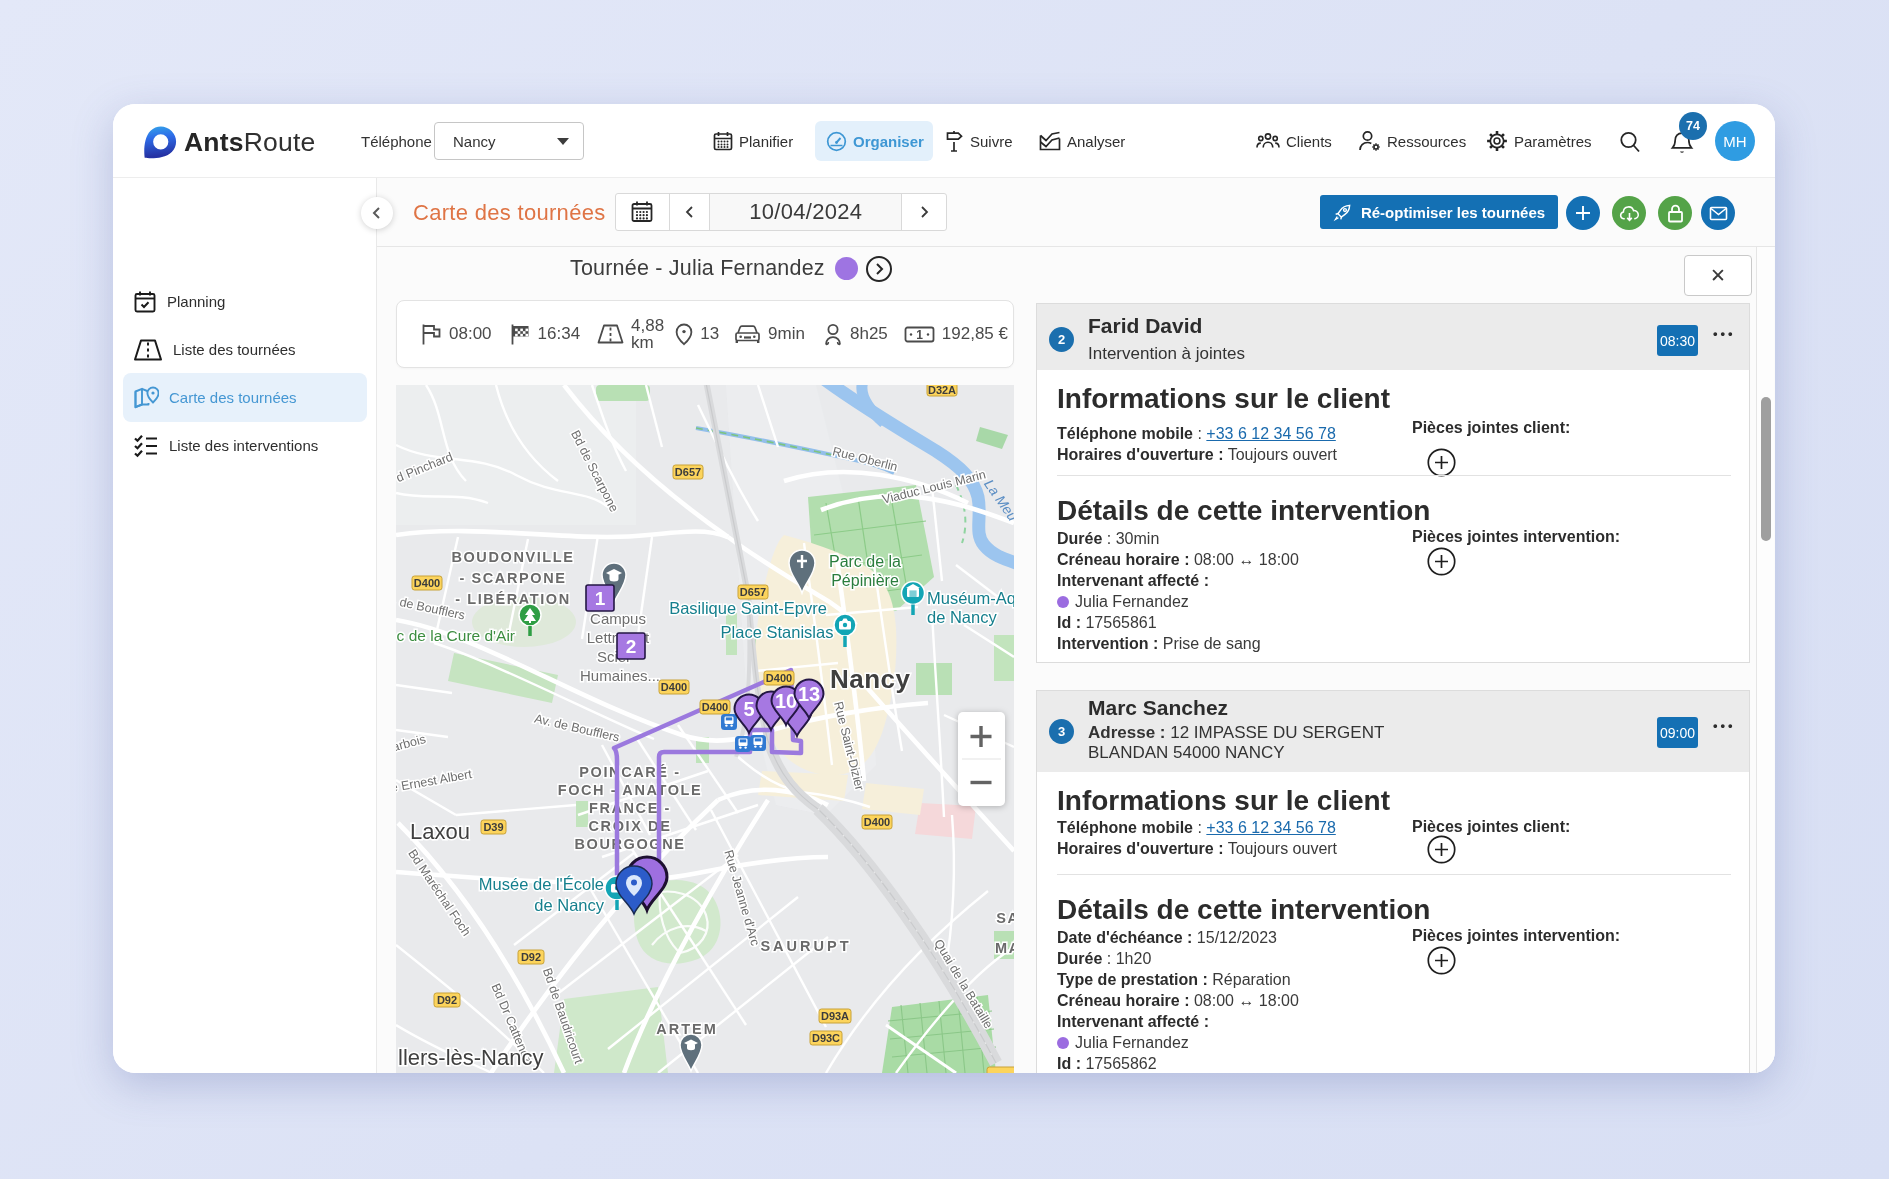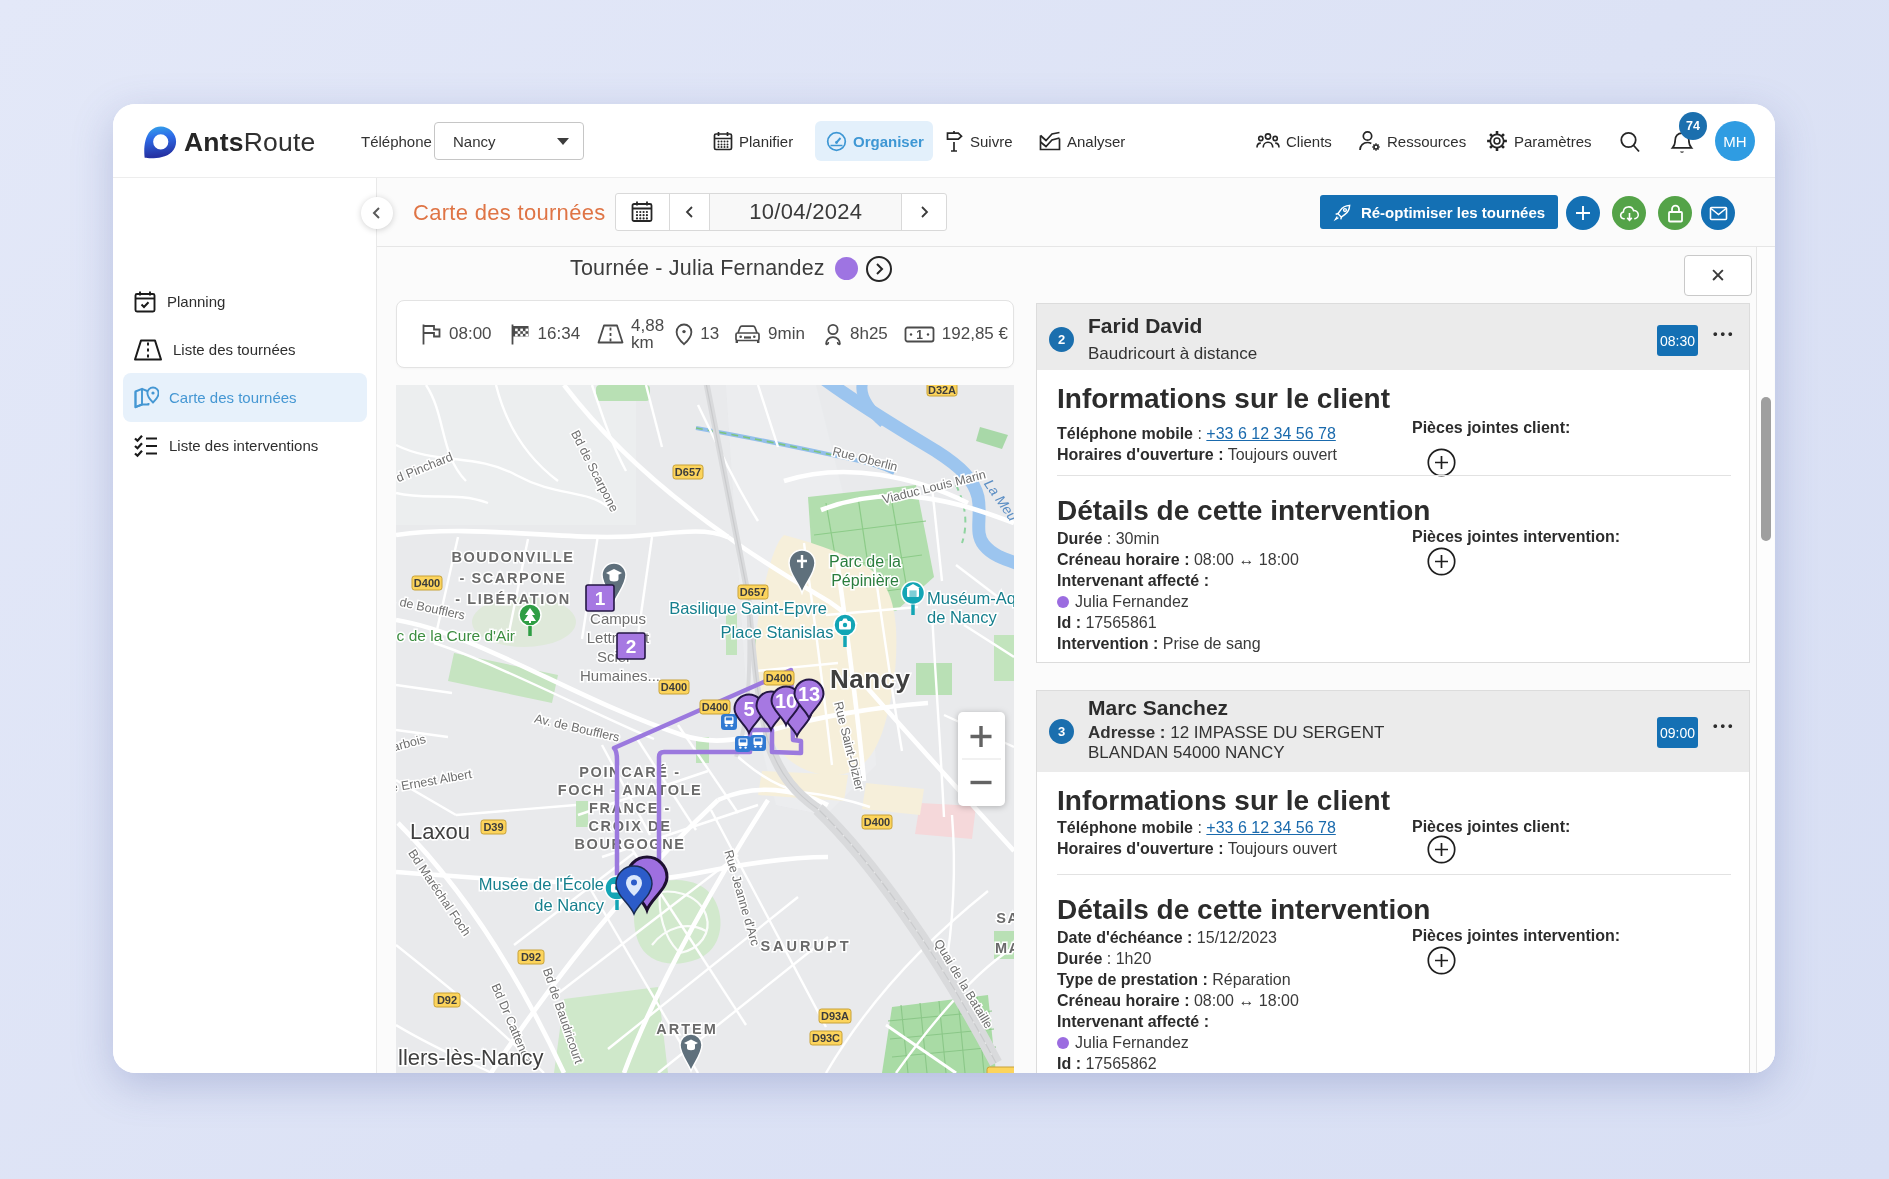--- a/index.html
+++ b/index.html
@@ -709,21 +709,21 @@
                 <path d="M574.5,397.5 h21" stroke="#636363" stroke-width="3.4"></path>
               </g>
 </svg>
         </div>
         <div class="panel">
           <div class="closebtn">✕</div>
           <div class="icard" style="top:56px;height:360px">
             <div class="hd" style="height:66px">
               <div class="ibadge" style="top:23px">2</div>
               <div style="position:absolute;left:51px;top:10px" class="iname">Farid David</div>
-              <div style="position:absolute;left:51px;top:37px" class="isub">Baudricourt à distance</div>
+              <div style="position:absolute;left:51px;top:37px" class="isub">Intervention à jointes</div>
               <div class="chip" style="left:620px;top:21px">08:30</div>
               <div class="mdots" style="left:676px;top:22px">•••</div>
             </div>
             <div style="position:absolute;left:20px;top:79px" class="sect">Informations sur le client</div>
             <div style="position:absolute;left:20px;top:119px" class="row"><b>Téléphone mobile</b> : <a>+33 6 12 34 56 78</a><br><b>Horaires d'ouverture :</b> Toujours ouvert</div>
             <div style="position:absolute;left:375px;top:115px" class="pj">Pièces jointes client:</div>
             <svg style="position:absolute;left:389px;top:143px" width="31" height="31" viewBox="0 0 31 31" fill="none" stroke="#1e1e1e" stroke-width="1.7">
                 <circle cx="15.5" cy="15.5" r="13.2"></circle>
                 <path d="M15.5 9v13M9 15.5h13"></path>
               </svg>

